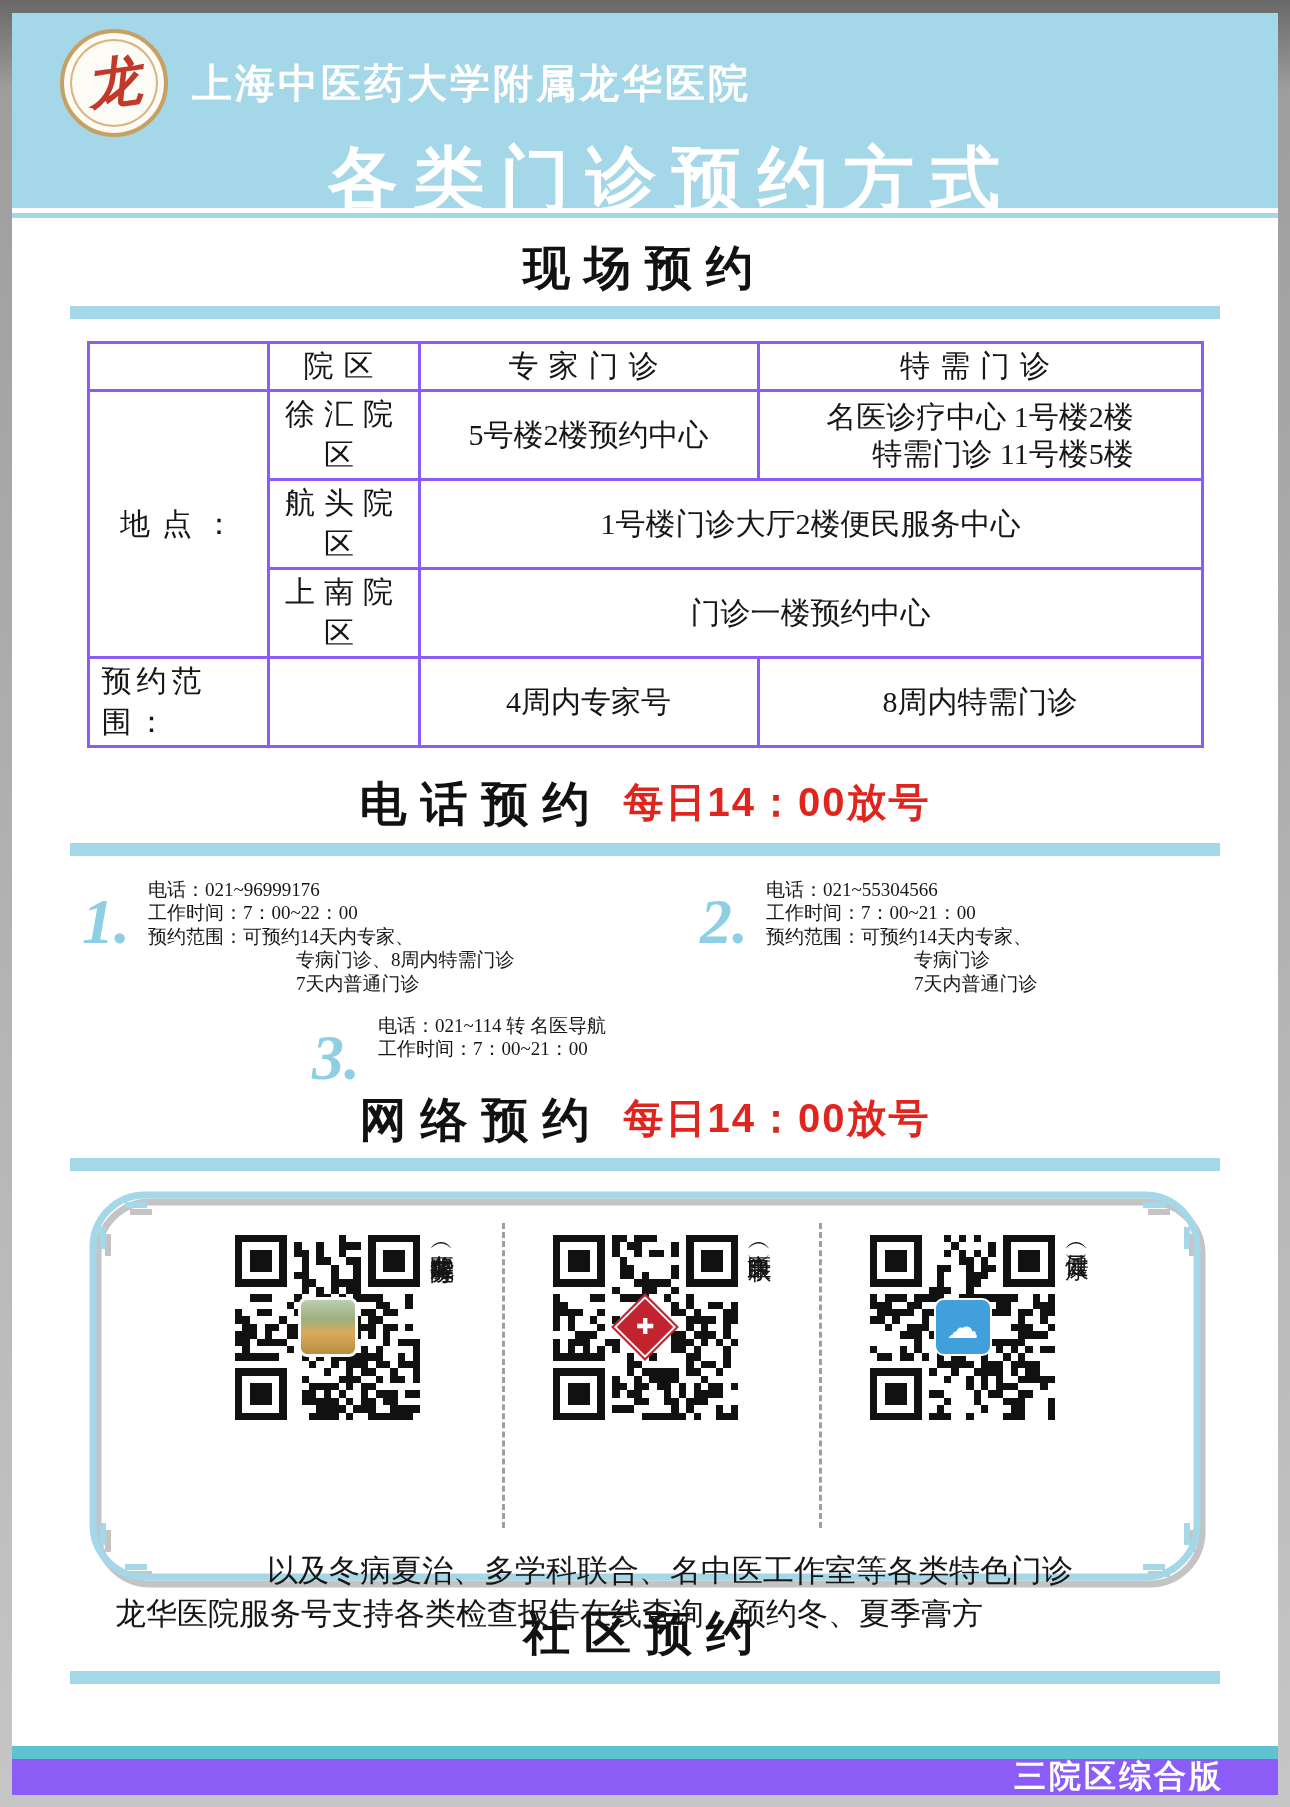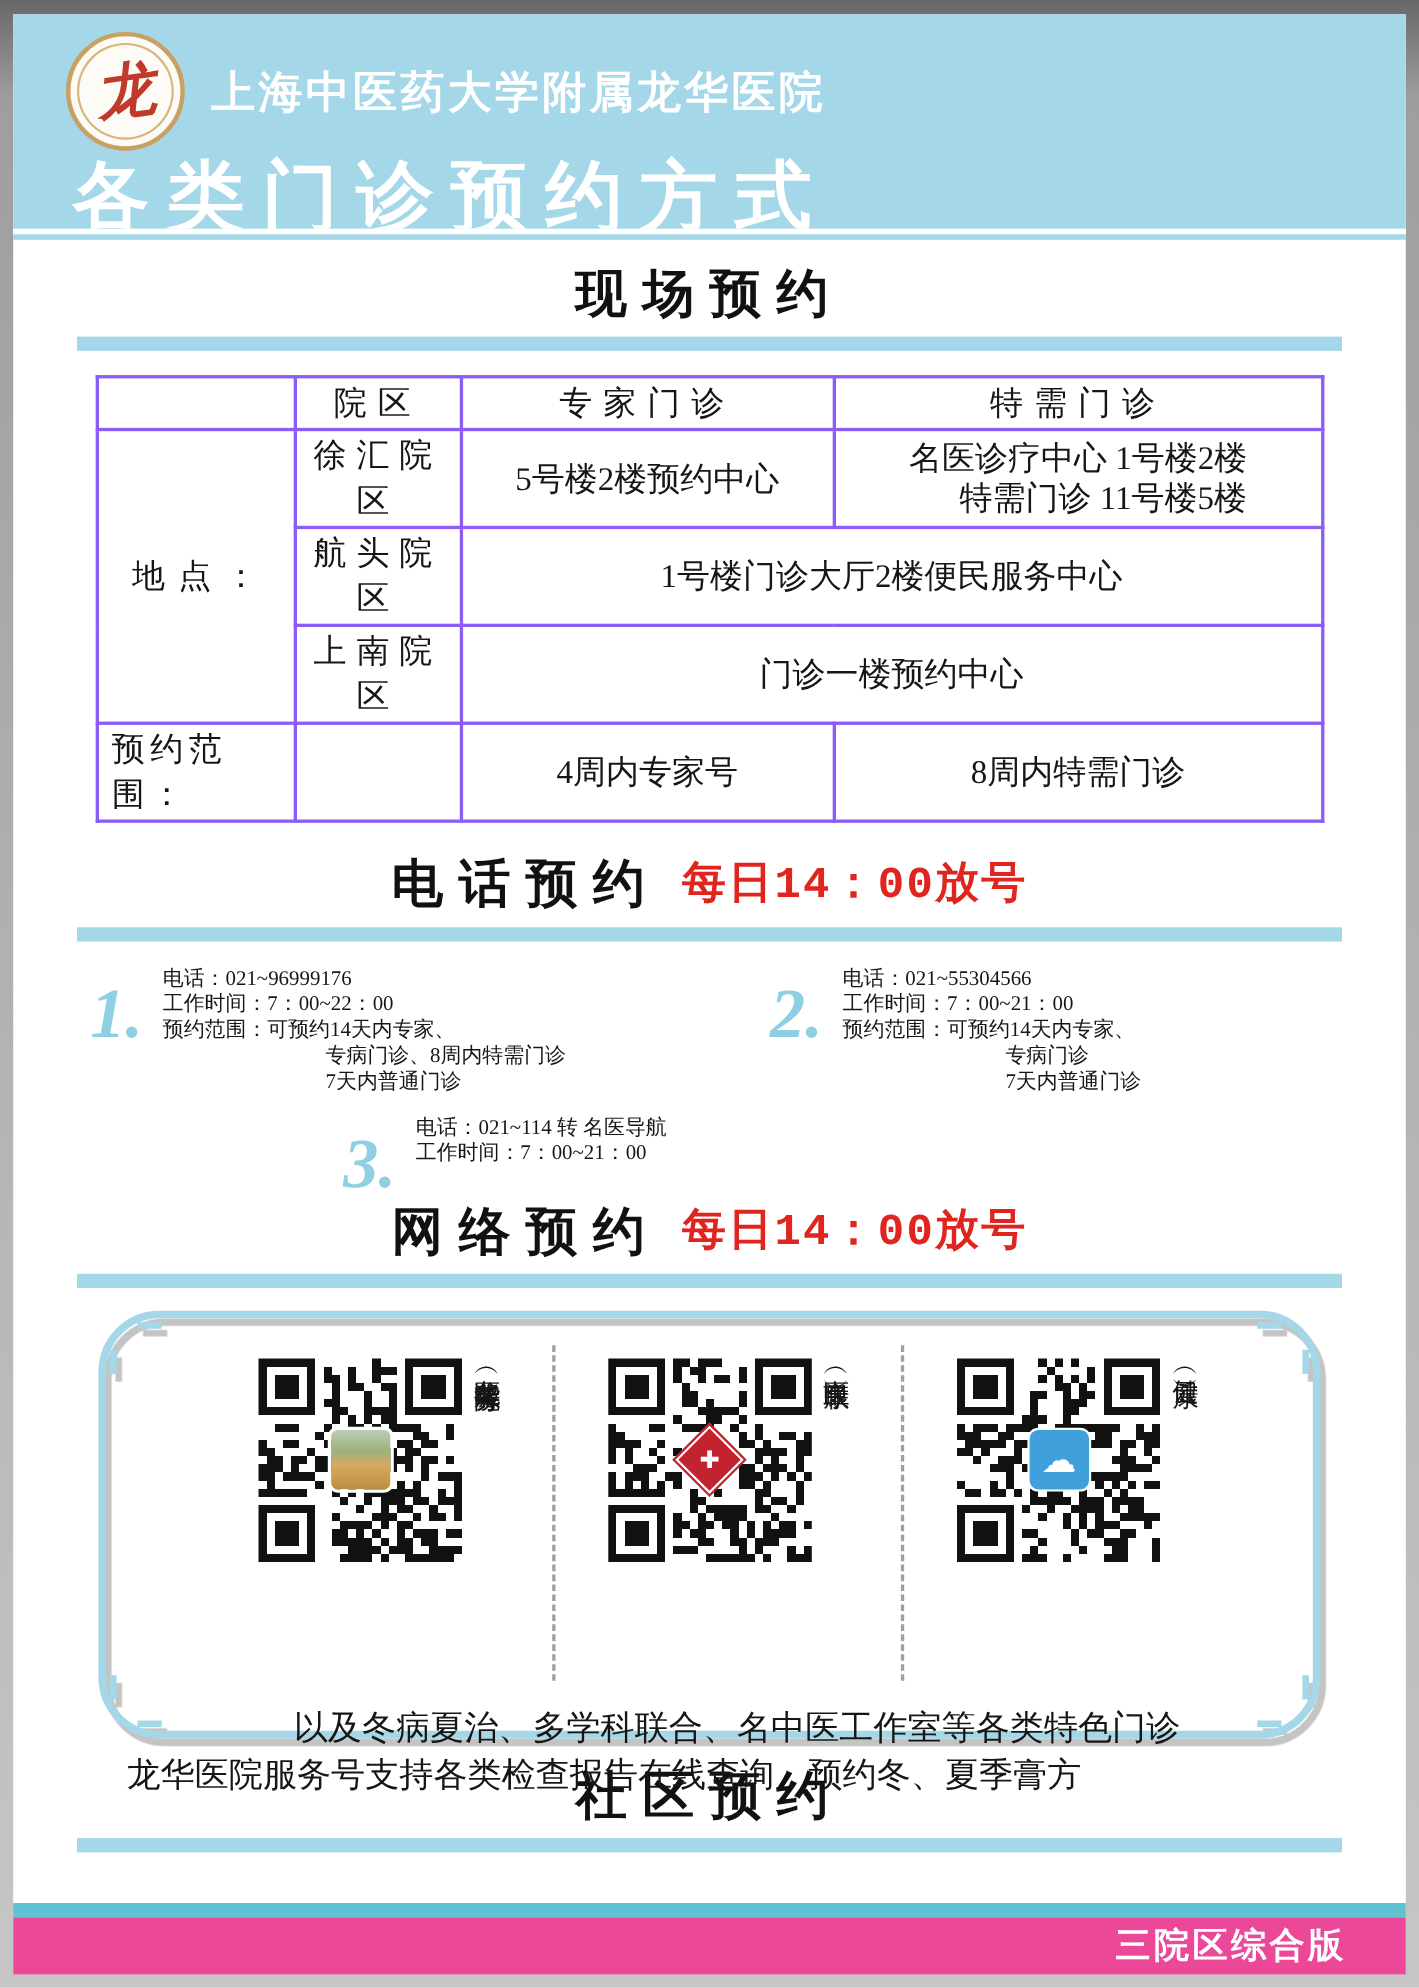--- a/index.html
+++ b/index.html
@@ -17,28 +17,28 @@
   .band{height:195px;background:#a4d7e7;overflow:hidden;}
   .brand-row{display:flex;align-items:center;padding:16px 0 0 48px;}
   .logo{width:100px;height:100px;border-radius:50%;background:#fdfbf6;border:4px solid #c9a063;
         box-shadow:inset 0 0 0 6px #fdfbf6, inset 0 0 0 8px #d8b57e;
         display:flex;align-items:center;justify-content:center;flex:0 0 auto;}
   .logo span{font-size:54px;font-weight:700;color:#c0392b;font-style:italic;
              font-family:"Liberation Serif",serif;transform:rotate(-8deg);}
   .hospital-name{margin-left:24px;color:#ffffff;font-size:40px;font-weight:700;letter-spacing:3px;
                  font-family:"Liberation Sans","DejaVu Sans",sans-serif;}
   .poster-title{margin:6px 0 0 54px;color:#ffffff;font-size:70px;font-weight:800;letter-spacing:16px;
-                font-family:"Liberation Sans","DejaVu Sans",sans-serif;line-height:1.05;}
+                font-family:"Liberation Sans","DejaVu Sans",sans-serif;line-height:1.05;text-align:center;}
   .band-gap{height:5px;background:#ffffff;}
   .band-line{height:5px;background:#a4d7e7;}
 
   
   .sec-title{margin:22px 0 0 0;text-align:center;font-size:47px;font-weight:700;
              letter-spacing:14px;color:#111;line-height:1.2;}
-  .sec-title .badge{color:#e0251f;font-family:Liberation Mono, monospace;
+  .sec-title .badge{color:#e0251f;font-family:Liberation Sans, sans-serif;
                     font-size:40px;font-weight:800;letter-spacing:2px;margin-left:20px;vertical-align:4px;}
   .bar{height:13px;background:#a4d7e7;margin:10px 58px 0 58px;}
 
   
   table.loc{border-collapse:collapse;margin:22px auto 0 auto;table-layout:fixed;width:1114px;
             font-size:30px;color:#161616;}
   table.loc td{border:3px solid #8b5cf6;text-align:center;vertical-align:middle;padding:2px 4px;}
   tr.r-head{height:44px;} tr.r-xh{height:76px;} tr.r-ht{height:53px;} tr.r-sn{height:49px;} tr.r-scope{height:52px;}
   .th-sp{letter-spacing:10px;}
   .campus{letter-spacing:9px;}
@@ -76,21 +76,21 @@
   .logo-cloud{background:#41a0dc;border-radius:10px;border:2px solid #fff;}
   .logo-cloud span{color:#fff;font-size:32px;line-height:1;}
   .qr-label{writing-mode:vertical-rl;font-size:24px;letter-spacing:1px;margin-left:10px;
             line-height:1;color:#161616;}
   .vsep{border-left:3px dashed #9aa0a3;height:305px;align-self:flex-start;margin-top:-12px;}
   .online-scope{position:relative;margin:22px 0 0 0;padding-left:30px;font-size:31px;line-height:1.38;
                 white-space:nowrap;}
   .online-scope .l2{padding-left:152px;}
   .footer{position:absolute;left:0;right:0;bottom:0;}
   .teal-strip{height:13px;background:#5fc2d1;}
-  .footer-band{height:52px;background:#ec4899;display:flex;align-items:center;justify-content:flex-end;
+  .footer-band{height:36px;background:#8b5cf6;display:flex;align-items:center;justify-content:flex-end;
                padding-right:54px;}
   .footer-band span{color:#ffffff;font-size:32px;font-weight:700;letter-spacing:3px;
                     font-family:"Liberation Sans","DejaVu Sans",sans-serif;}
 </style>
 </head>
 <body>
 
 <div class="canvas">
   <div class="page">
 

